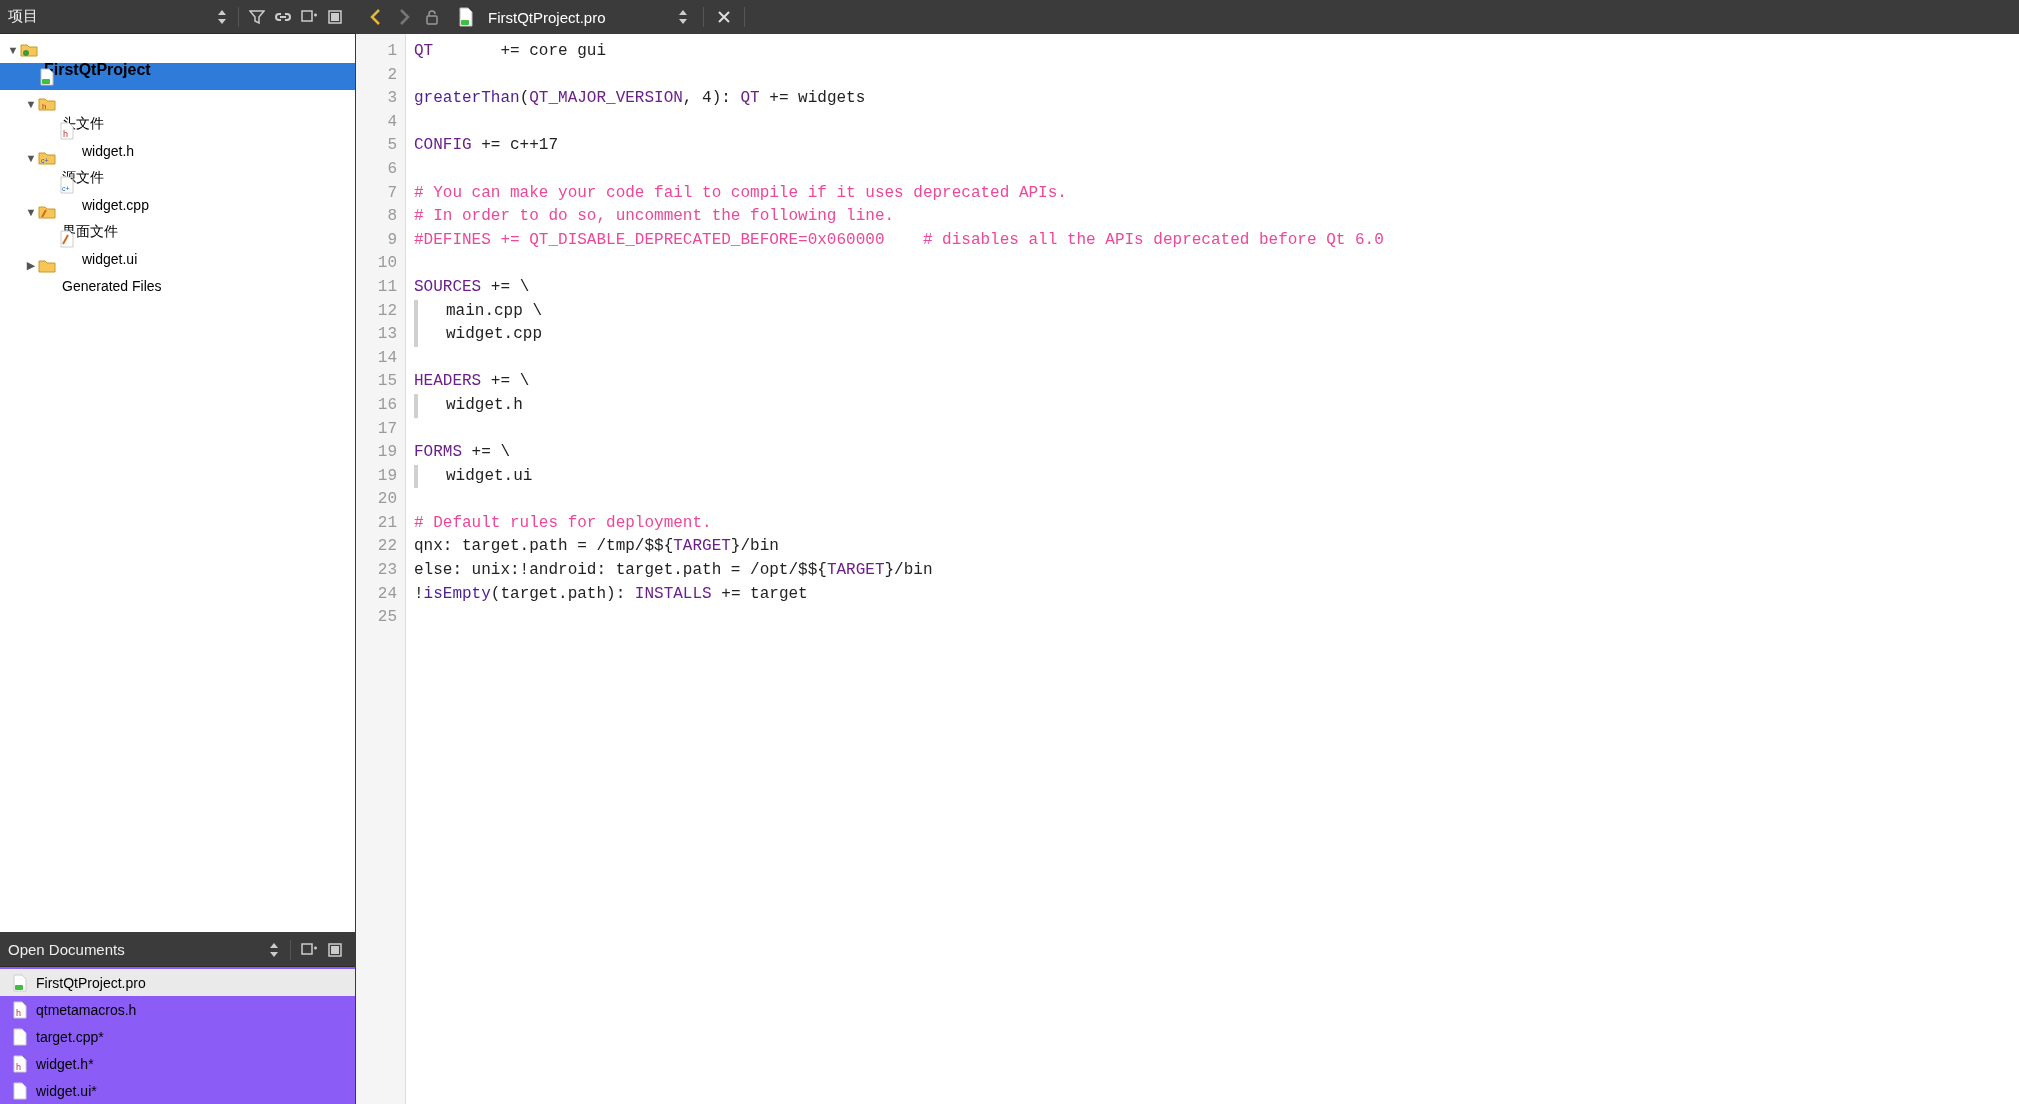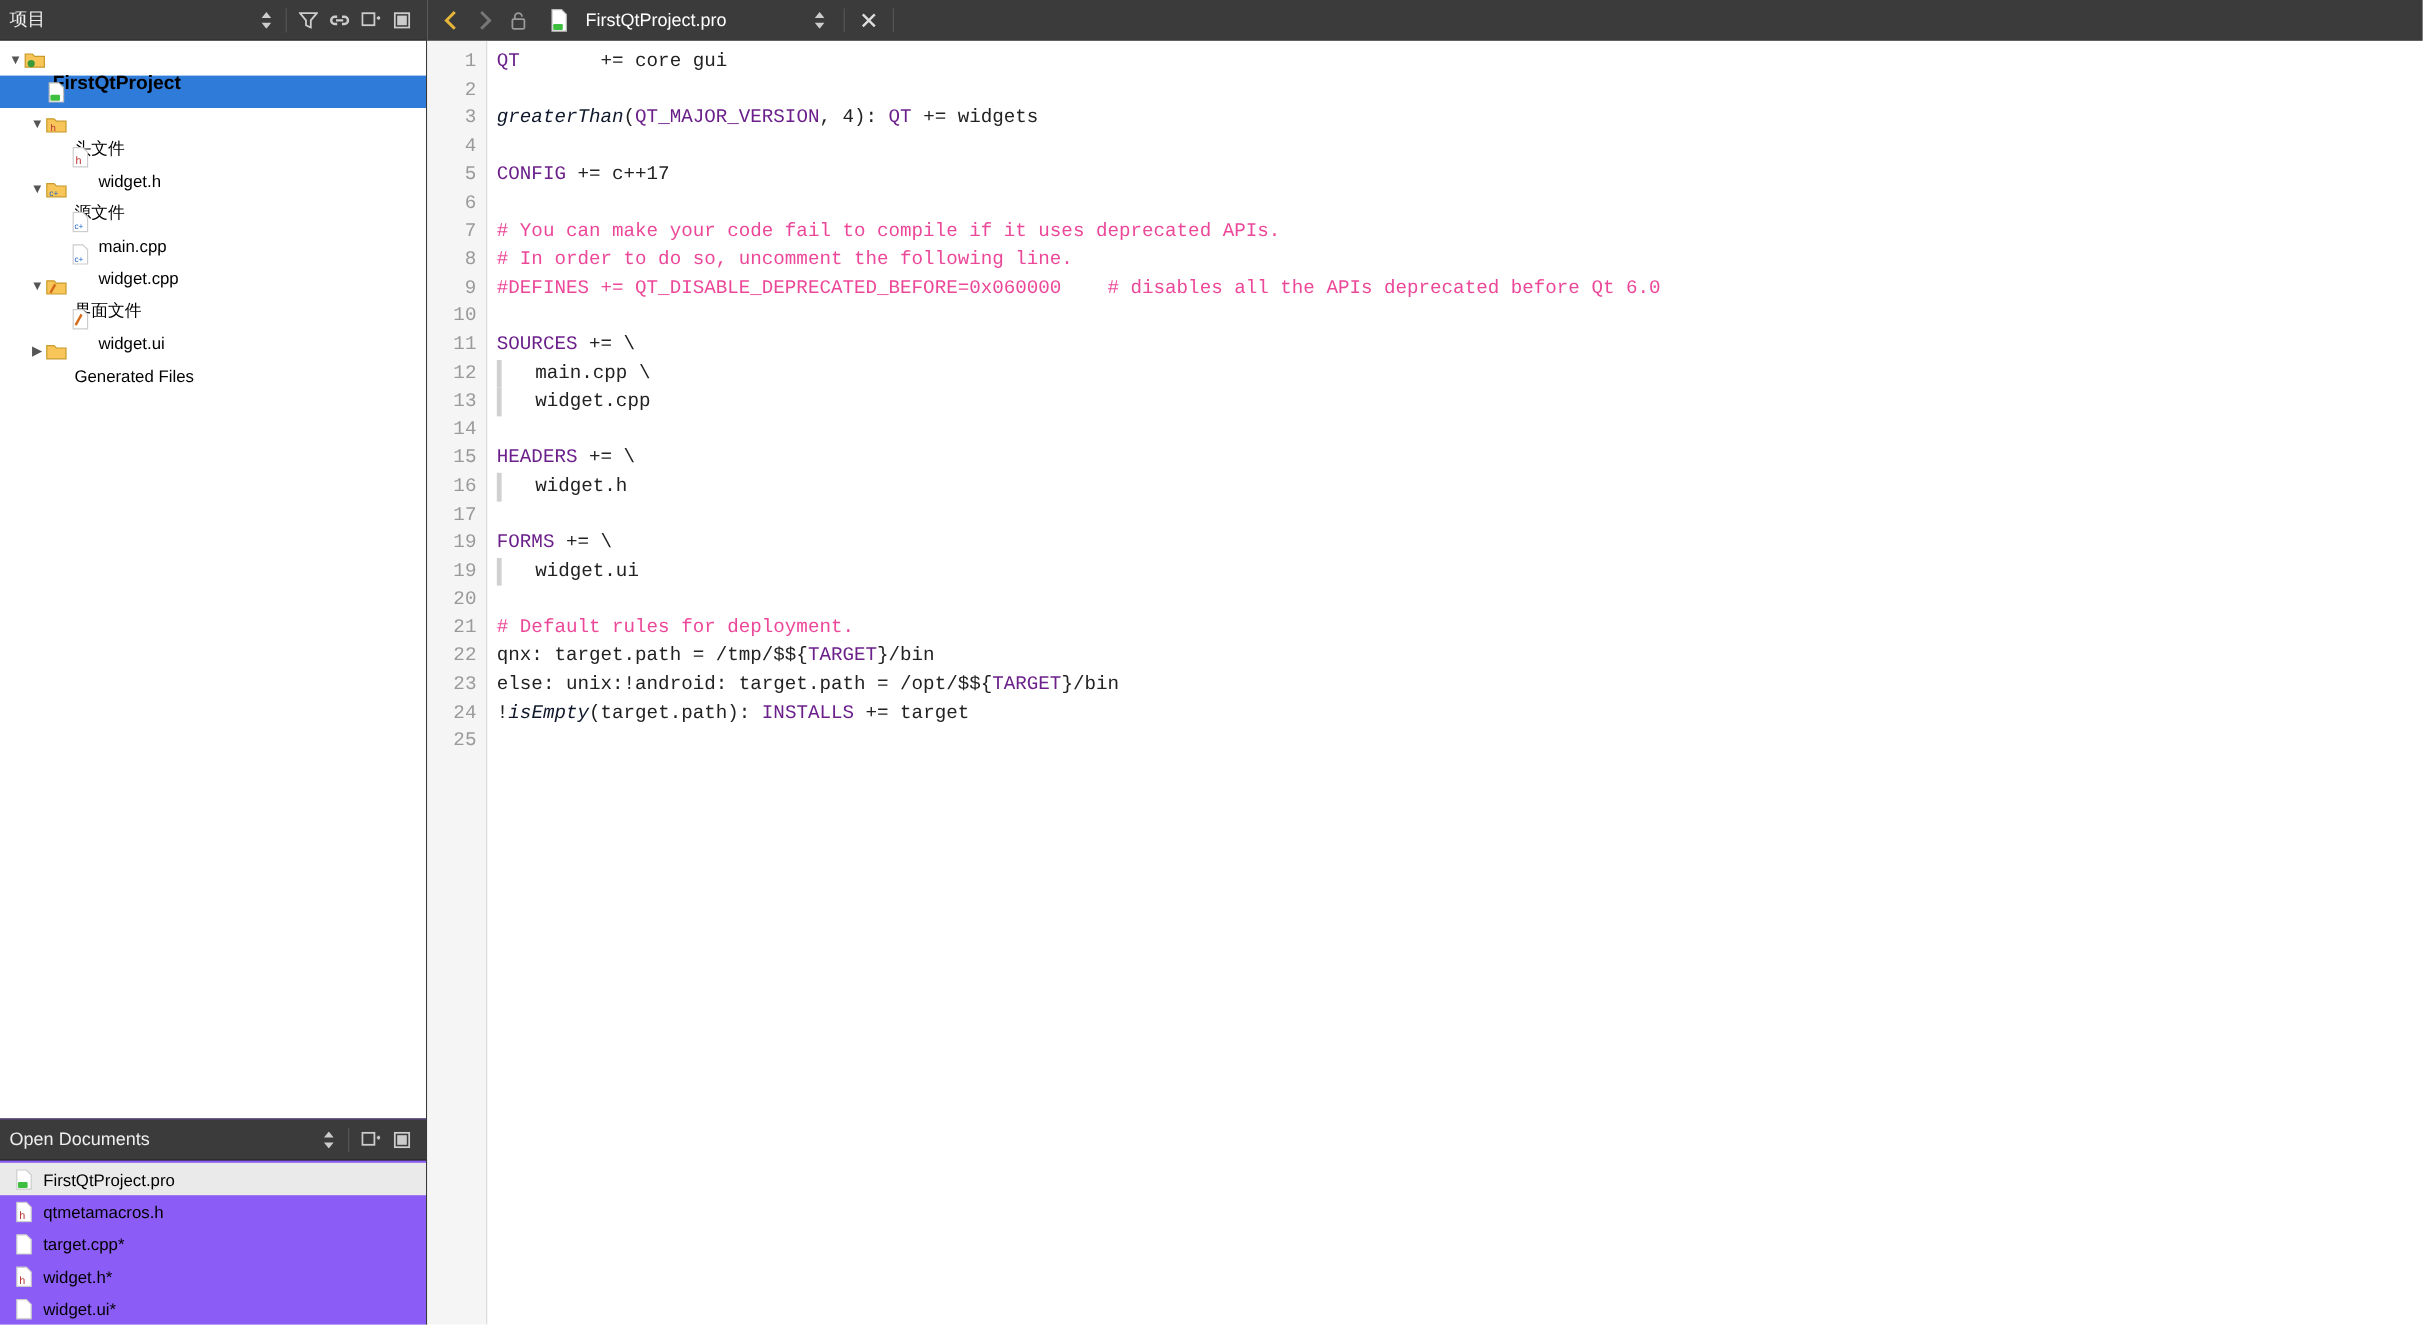--- a/index.html
+++ b/index.html
@@ -154,21 +154,21 @@
   .code .continuation-bar {
     display: inline-block;
     width: 4px;
     height: 23.6px;
     background: #d0d0d0;
     margin-right: 28px;
     vertical-align: top;
   }
   
   .kw   { color: #6b1f8a; }   
-  .fn   { color: #0f172a; font-style: italic; }   
+  .fn   { color: #4c1d95; }   
   .cmt  { color: #ec4899; }   
   .plain{ color: #222; }
 
   
   svg { display: block; }
 </style>
 </head>
 <body>
 
 <div class="app">
@@ -255,30 +255,20 @@
 
       <div class="tree-row indent1">
         <span class="tree-arrow">▼</span>
         <span class="tree-icon">
           <svg width="18" height="14" viewBox="0 0 18 14">
               <path d="M1 2h6l2 2h8v9H1z" fill="#f7c558" stroke="#c89a2a"></path>
               <text x="3" y="12" font-size="7" fill="#2266cc">c+</text>
             </svg>
         </span>
         <span class="tree-label">源文件</span>
-      </div>
-      <div class="tree-row indent2">
-        <span class="tree-arrow"></span>
-        <span class="tree-icon">
-          <svg width="14" height="18" viewBox="0 0 14 18">
-              <path d="M1 1h8l4 4v12H1z" fill="#fff" stroke="#ccc"></path>
-              <text x="2" y="15" font-size="7" fill="#2266cc">c+</text>
-            </svg>
-        </span>
-        <span class="tree-label">main.cpp</span>
       </div>
       <div class="tree-row indent2">
         <span class="tree-arrow"></span>
         <span class="tree-icon">
           <svg width="14" height="18" viewBox="0 0 14 18">
               <path d="M1 1h8l4 4v12H1z" fill="#fff" stroke="#ccc"></path>
               <text x="2" y="15" font-size="7" fill="#2266cc">c+</text>
             </svg>
         </span>
         <span class="tree-label">widget.cpp</span>

